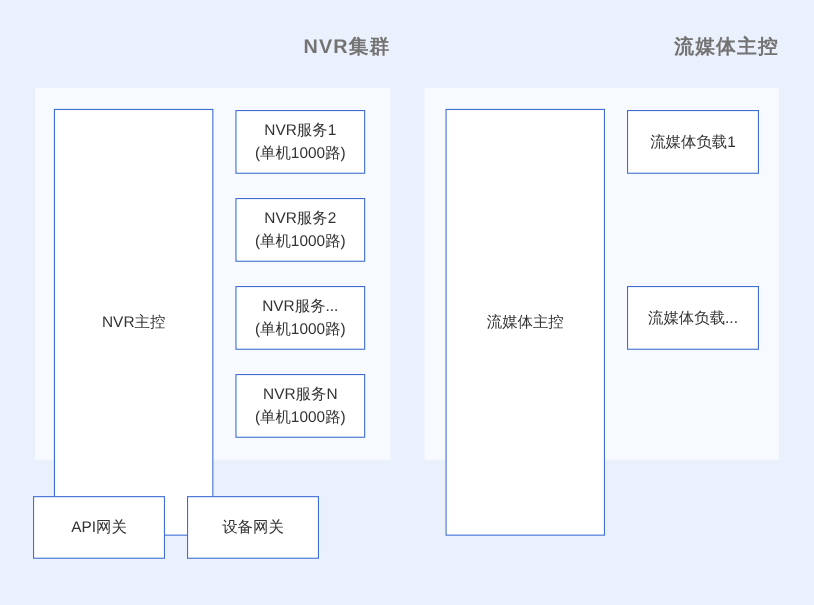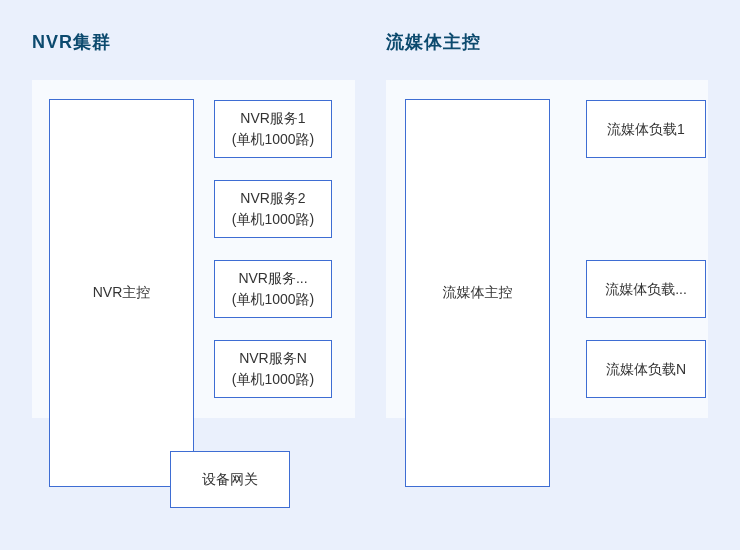--- a/index.html
+++ b/index.html
@@ -10,25 +10,25 @@
   .page {
     position: relative;
     width: 740px; height: 550px;
     background: #eaf0fc;
   }
   .cluster-title {
     position: absolute;
     top: 31px;
     height: 22px;
     line-height: 22px;
-    text-align: left;
+    text-align: right;
     font-size: 18px;
     font-weight: 600;
     letter-spacing: 1px;
-    color: #0c4a6e;
+    color: #737373;
   }
   .title-1 { left: 32px;  width: 323px; }
   .title-2 { left: 386px; width: 322px; }
 
   .panel {
     position: absolute;
     top: 80px;
     height: 338px;
     background: #f7fafe;
   }
@@ -51,21 +51,21 @@
   .main-box {
     top: 19px;
     width: 145px;
     height: 388px;
   }
   .panel-1 .main-box { left: 17px; }
   .panel-2 .main-box { left: 19px; }
 
   .node-box { height: 58px; line-height: 21px; }
   .panel-1 .node-box { left: 182px; width: 118px; }
-  .panel-2 .node-box { left: 200px; width: 120px; }
+  .panel-2 .node-box { left: 184px; width: 120px; }
   .node-1 { top: 20px; }
   .node-2 { top: 100px; }
   .node-3 { top: 180px; }
   .node-4 { top: 260px; }
 
   .gateway-box {
     top: 451px;
     width: 120px;
     height: 57px;
   }
@@ -114,23 +114,23 @@
 
     <div class="box node-box node-1">
       <div>流媒体负载1</div>
     </div>
 
 
     <div class="box node-box node-3">
       <div>流媒体负载...</div>
     </div>
 
-    <div class="box node-box node-4">
-      <div>流媒体负载N</div>
-    </div>
   </div>
 
+  <div class="box gateway-box gateway-1">
+    <span>API网关</span>
+  </div>
 
   <div class="box gateway-box gateway-2">
     <span>设备网关</span>
   </div>
 
 </div>
 
 </body></html>

